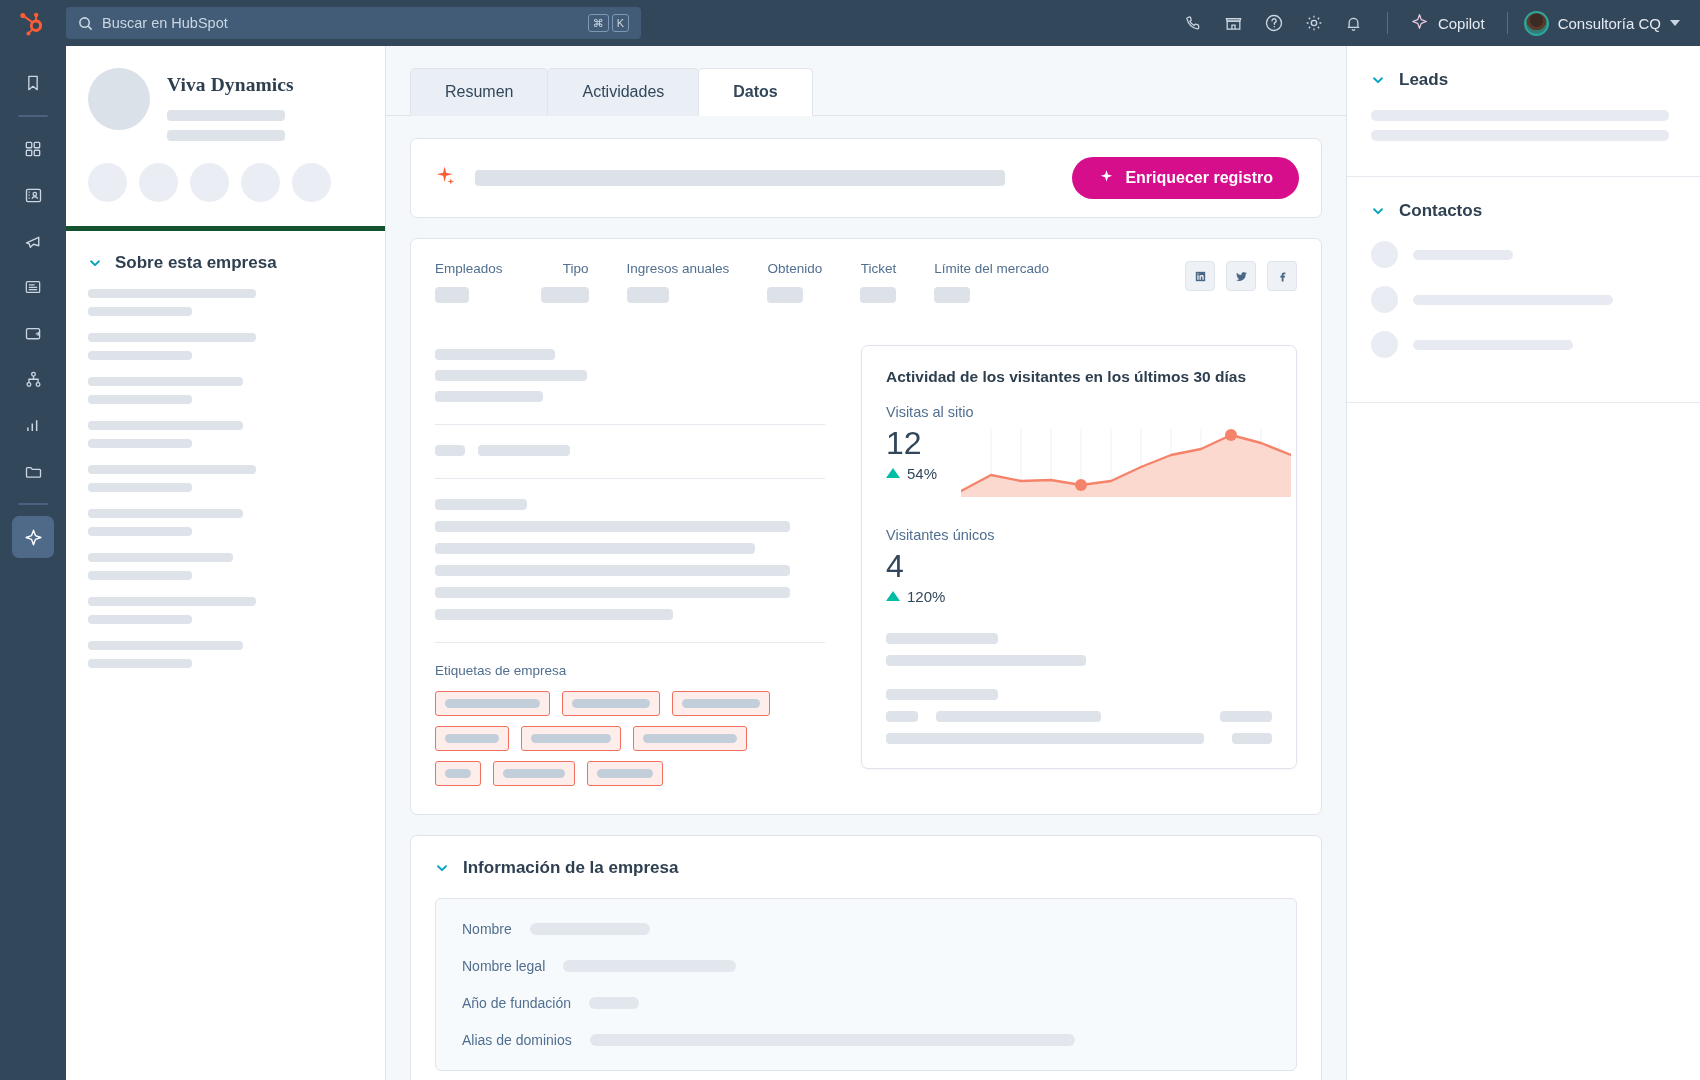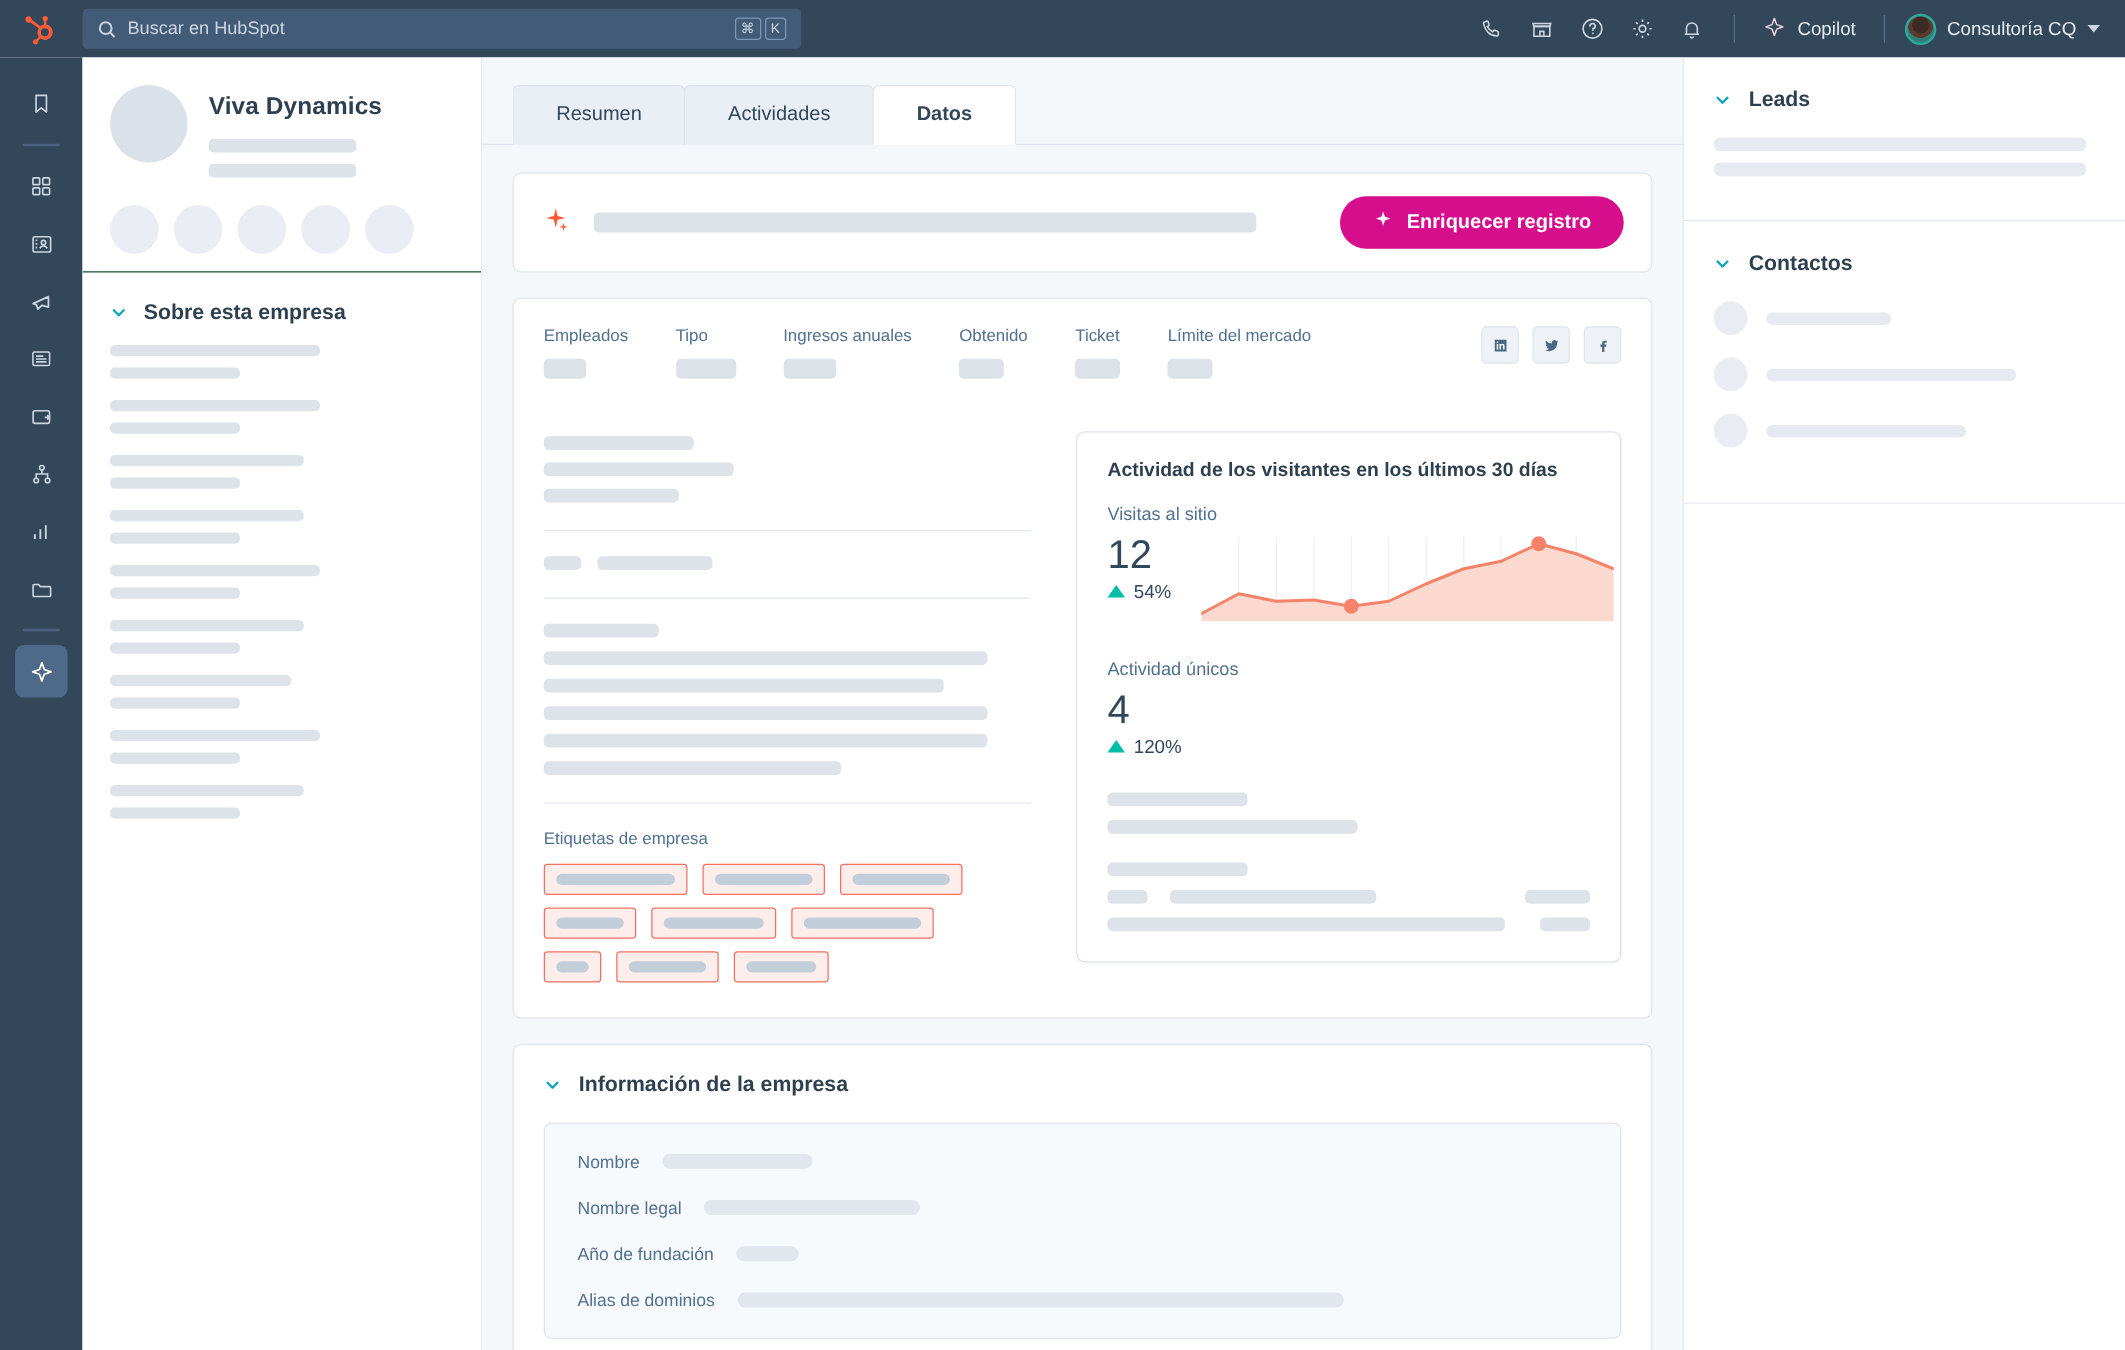--- a/index.html
+++ b/index.html
@@ -59,21 +59,21 @@
     display:flex; align-items:center; justify-content:center; cursor:pointer;
   }
   .rail-item.active { background: #4e6a88; }
   .rail-sep { width: 30px; height: 2px; background: #4a6180; border-radius: 2px; margin: 7px 0; }
 
   
   .left-panel {
     width: 320px; flex: 0 0 320px; background: #fff;
     border-right: 1px solid #dfe3eb; display: flex; flex-direction: column; overflow: hidden;
   }
-  .lp-head { padding: 22px 22px 14px 22px; border-bottom: 1px solid #14532d; }
+  .lp-head { padding: 22px 22px 24px 22px; border-bottom: 5px solid #14532d; font-family: Liberation Serif, serif; }
   .lp-top { display: flex; gap: 17px; align-items: flex-start; }
   .lp-logo { width: 62px; height: 62px; border-radius: 50%; background: #dbe1e8; flex:0 0 62px; }
   .lp-title { font-size: 19.5px; font-weight: bold; color: #2e3f50; margin-top: 6px; letter-spacing: .1px;}
   .skel { background: #dee3ea; border-radius: 4px; height: 9px; }
   .lp-actions { display: flex; gap: 12px; margin-top: 22px; }
   .lp-act { width: 39px; height: 39px; border-radius: 50%; background: #eaeef4; cursor: pointer; }
 
   .section-head {
     display: flex; align-items: center; gap: 13px;
     padding: 22px 22px 8px 22px; cursor: pointer;
@@ -102,21 +102,21 @@
 
   .enrich-card { display: flex; align-items: center; padding: 18px 22px; gap: 18px; margin-bottom: 20px; }
   .enrich-skel { flex: 1; height: 16px; background: #dde2e9; border-radius: 4px; max-width: 530px;}
   .btn-enrich {
     margin-left: auto; background: #d60e8c; color: #fff; border: none;
     border-radius: 22px; height: 42px; padding: 0 26px; font-size: 16px; font-weight: bold;
     display: flex; align-items: center; gap: 10px; cursor: pointer;
     font-family: "Liberation Sans", sans-serif;
   }
 
-  .stats-card { padding: 22px 24px 20px 24px; display:flex; align-items:flex-start; }
+  .stats-card { padding: 22px 24px 20px 24px; display:flex; align-items:flex-start;text-align:right; }
   .stats-grid { display: flex; gap: 0; }
   .stat { margin-right: 38px; }
   .stat-label { font-size: 13.5px; color: #516f90; margin-bottom: 11px; white-space: nowrap; }
   .stat-skel { height: 16px; background: #dde2e9; border-radius: 4px; }
   .social { margin-left: auto; display: flex; gap: 11px; }
   .sq {
     width: 30px; height: 30px; border-radius: 4px; background: #eef2f7;
     border: 1px solid #dfe3eb; display:flex; align-items:center; justify-content:center; cursor:pointer;
   }
 
@@ -556,21 +556,21 @@
                       </g>
                       <path d="M0,66 L30,50 L60,56 L90,55 L120,60 L150,56 L180,42 L210,30 L240,24 L270,10 L300,18 L330,30 L330,72 L0,72 Z" fill="#fbd9cf"></path>
                       <path d="M0,66 L30,50 L60,56 L90,55 L120,60 L150,56 L180,42 L210,30 L240,24 L270,10 L300,18 L330,30" fill="none" stroke="#f5836a" stroke-width="2.4" stroke-linejoin="round" stroke-linecap="round"></path>
                       <circle cx="120" cy="60" r="6" fill="#f5836a"></circle>
                       <circle cx="270" cy="10" r="6" fill="#f5836a"></circle>
                     </svg>
                   </div>
                 </div>
 
                 <div class="v-sub">
-                  <div class="metric-label">Actividad únicos</div>
+                  <div class="metric-label">Visitantes únicos</div>
                   <div class="metric-num">4</div>
                   <div class="delta">
                     <span class="tri-up"></span>
                     <span>120%</span>
                   </div>
                 </div>
 
                 <div class="visit-skels">
                   <div class="skel" style="width:112px;height:11px;"></div>
                   <div class="skel" style="width:200px;height:11px;margin-top:11px;"></div>

